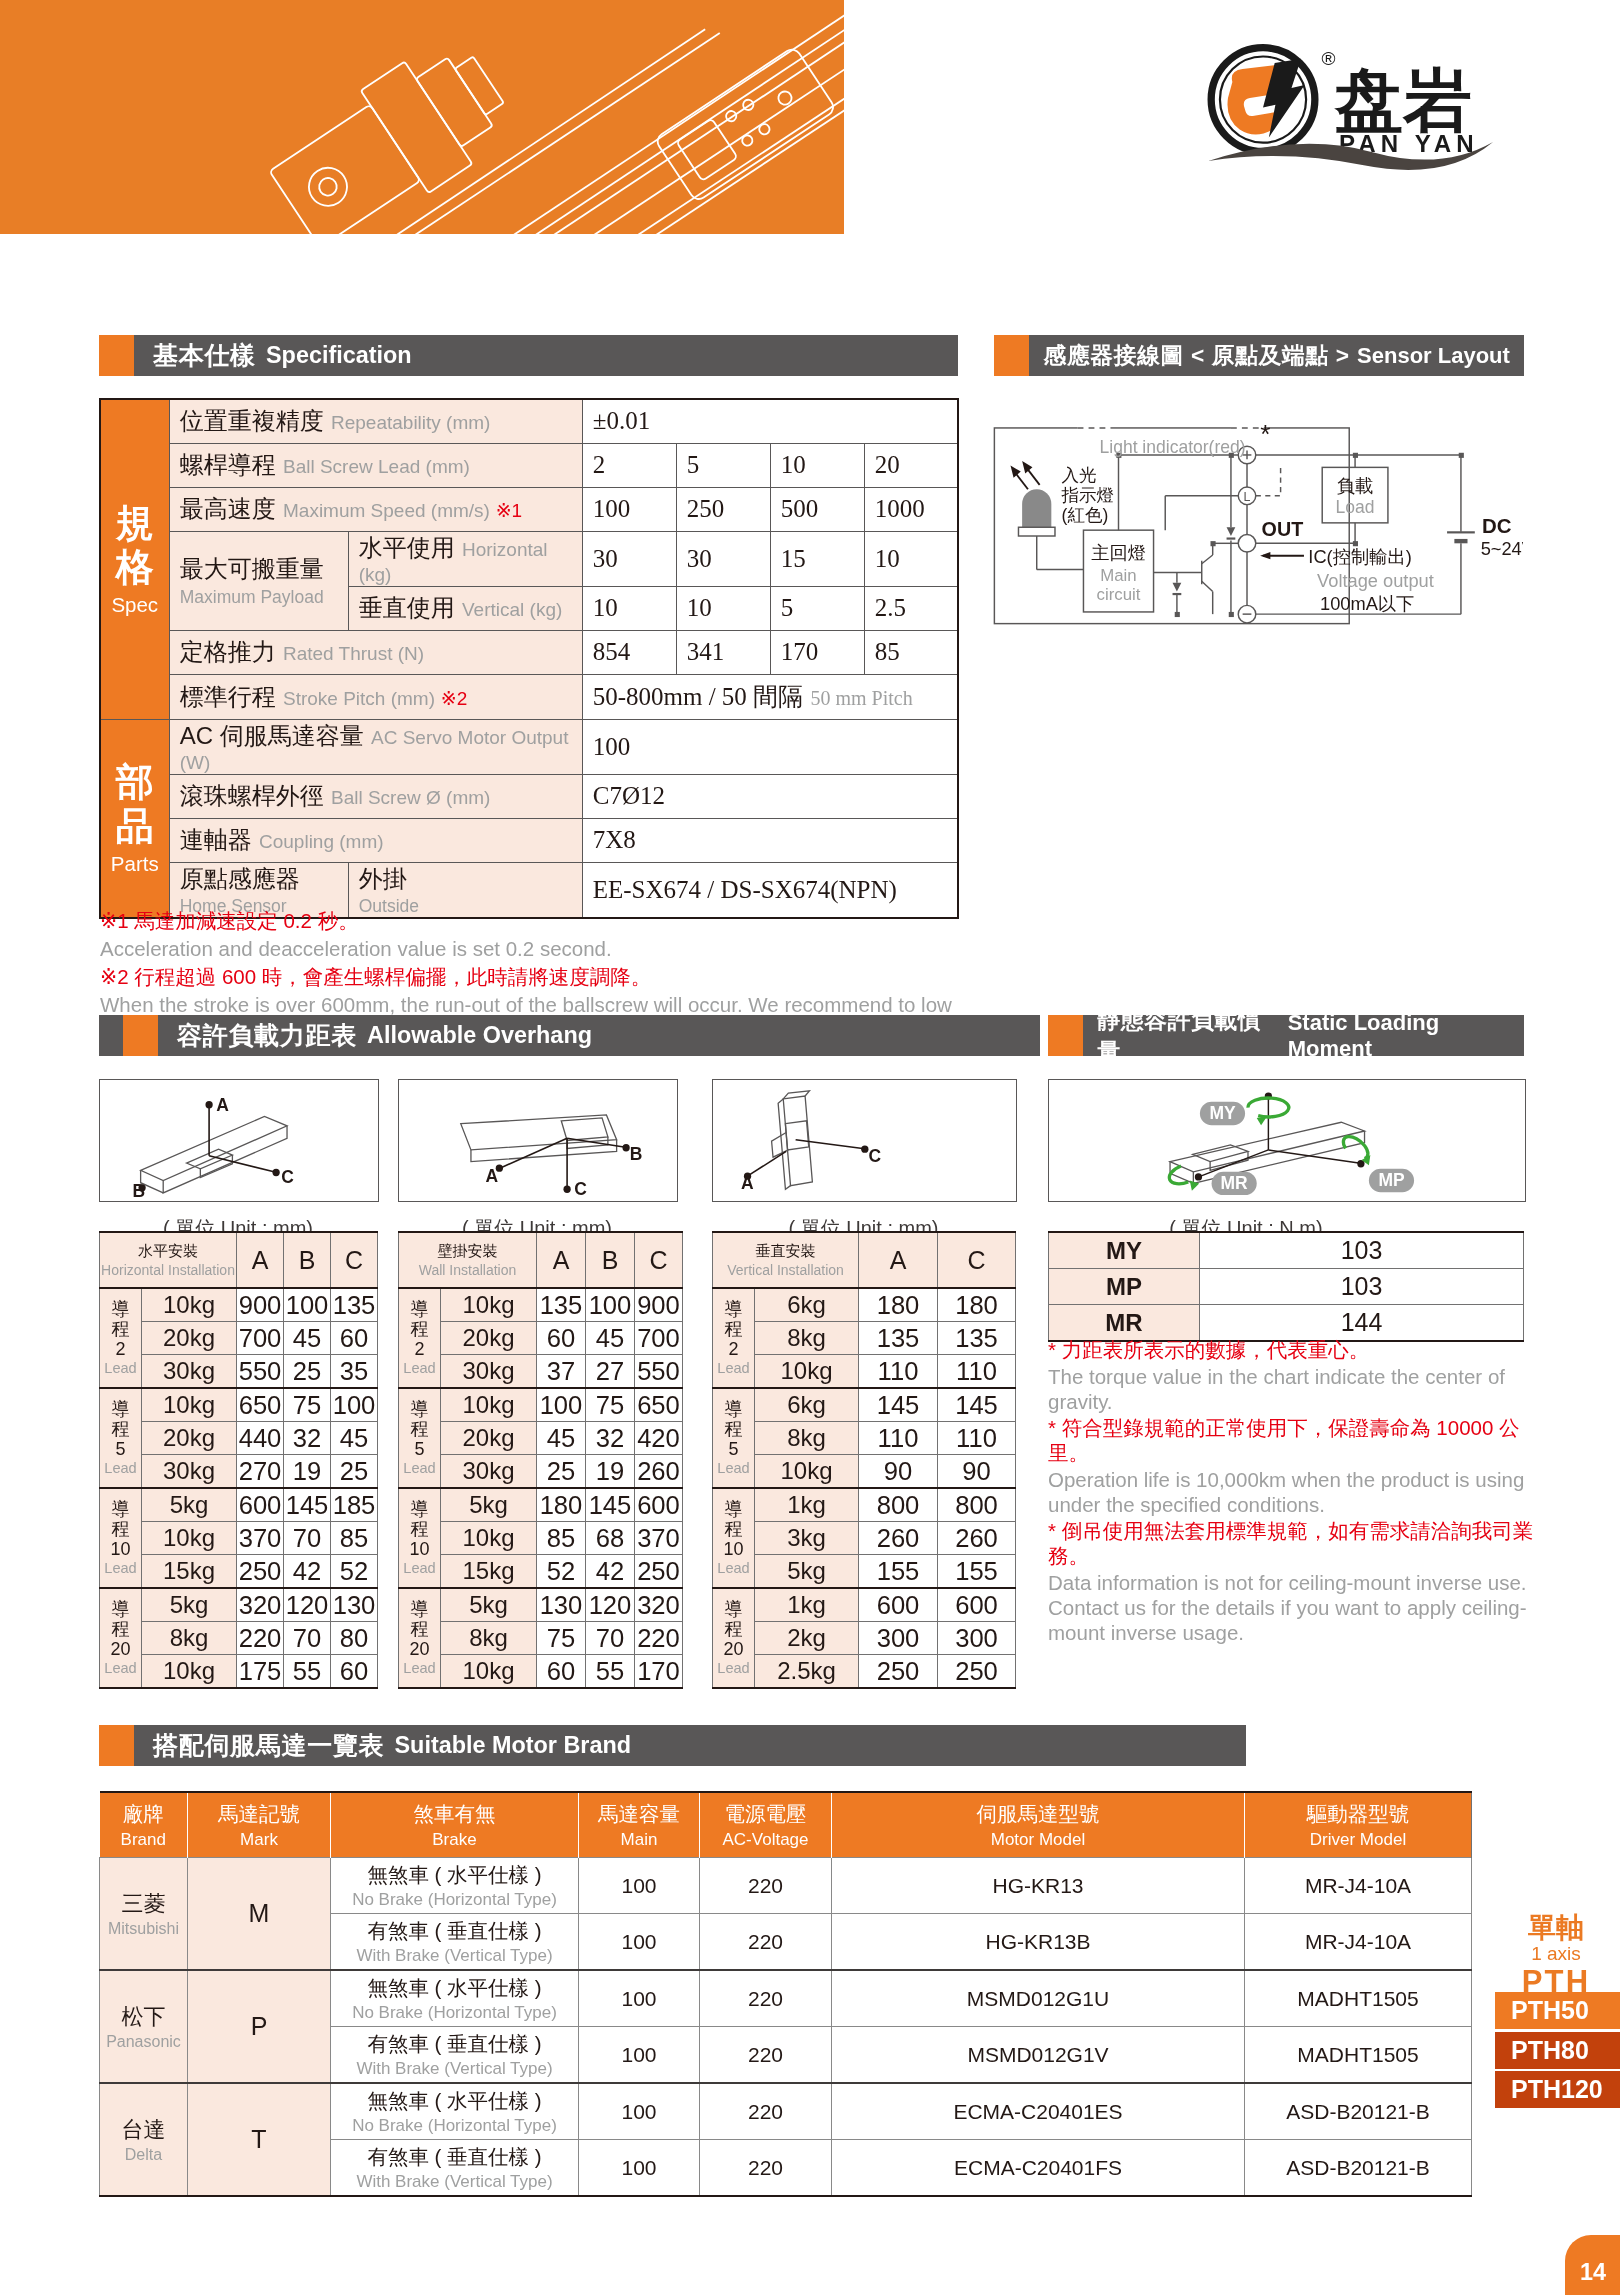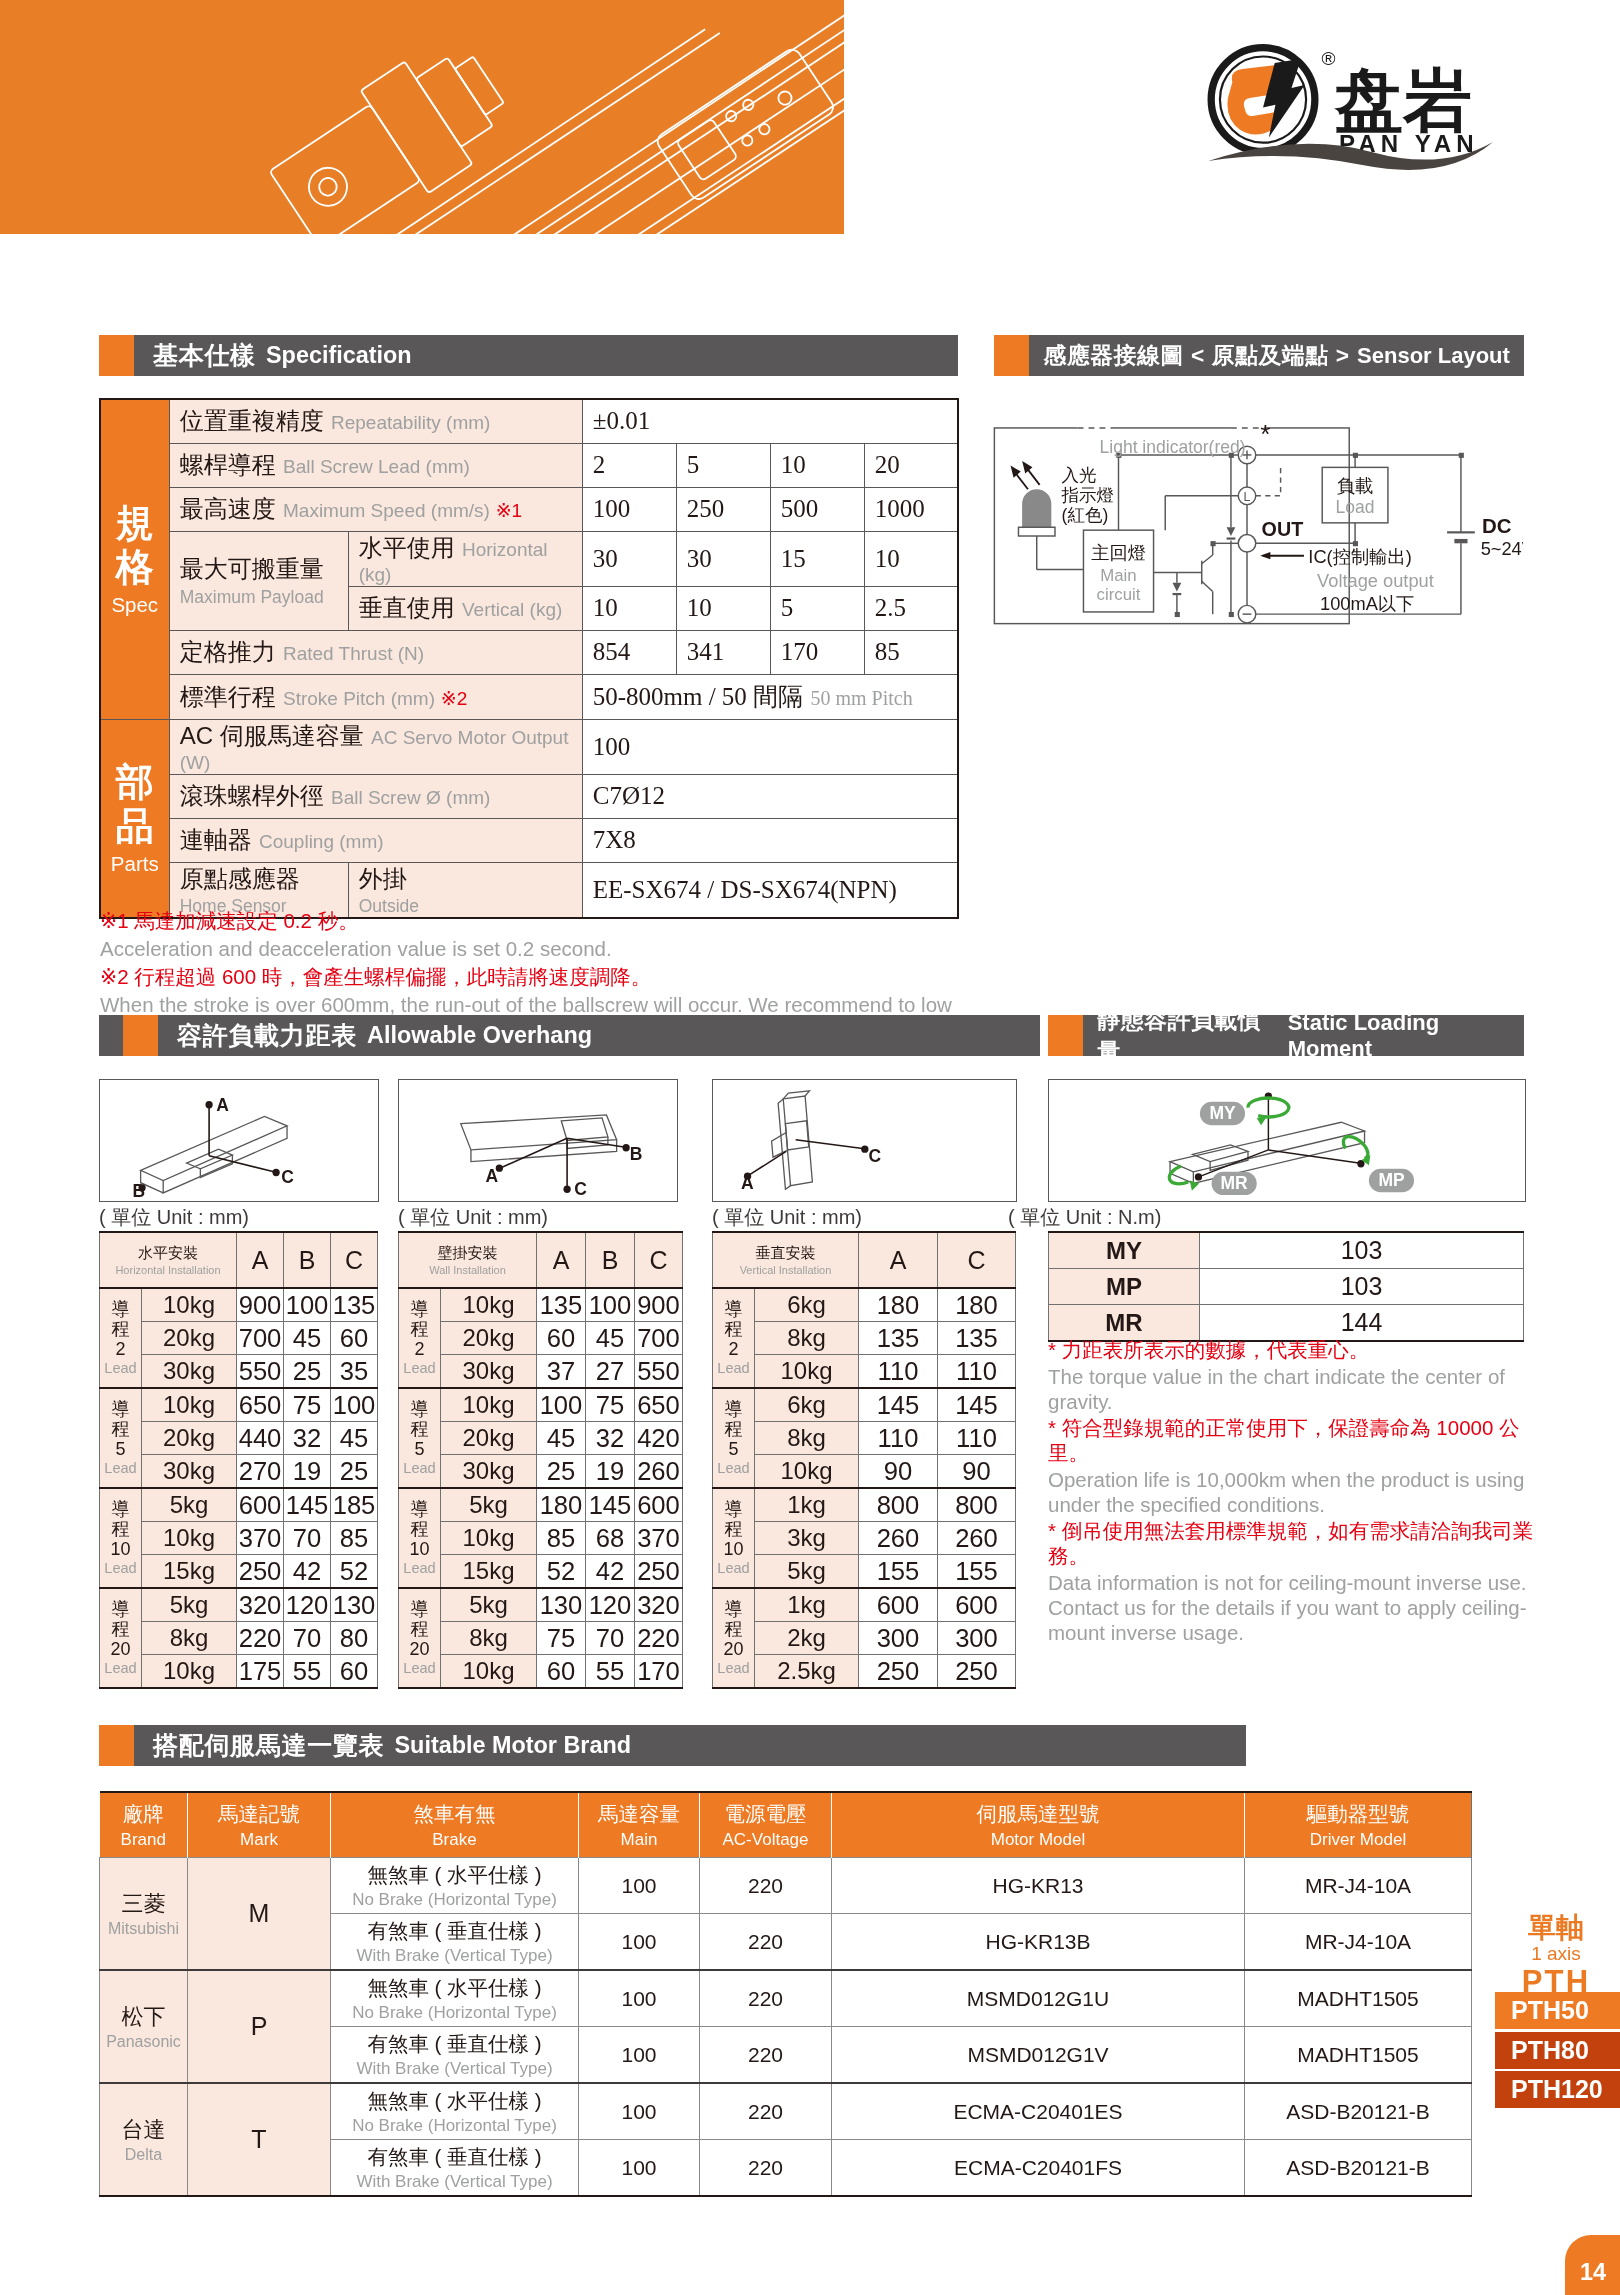--- a/index.html
+++ b/index.html
@@ -33,29 +33,29 @@
   .spec-table .val{background:#fff;text-align:left;font-size:25px;color:#231815;font-family:Liberation Serif, serif;}
   .val .vsub{font-size:20px;color:#9FA0A0;margin-left:7.3px;}
 
   .footnotes{position:absolute;left:100px;top:908px;width:928px;}
   .fn{margin:0 0 2.9px 0;font-size:20.5px;line-height:25px;}
   .fn.red{color:#E60012;}
   .fn.gray{color:#9FA0A0;}
 
   
   .dbox{position:absolute;height:121px;border:1.5px solid #595757;background:#fff;}
-  .unit-label{position:absolute;height:23.4px;font-size:20px;color:#3E3A39;text-align:left;}
+  .unit-label{position:absolute;height:23.4px;font-size:20px;color:#3E3A39;text-align:center;margin-top:11px;}
 
   
   .oh-table{position:absolute;border-collapse:collapse;table-layout:fixed;
             border-top:2.9px solid #231815;border-bottom:2.9px solid #231815;}
   .oh-table th,.oh-table td{border:0.7px solid #727171;padding:0;}
   .oh-table thead th{background:#FAE8DE;border-bottom:2.2px solid #231815;height:54px;}
   .oh-title .t-cjk{display:block;font-size:15px;color:#231815;font-weight:normal;}
-  .oh-title .t-en{display:block;font-size:11px;color:#9FA0A0;font-weight:normal;margin-top:1.5px;}
+  .oh-title .t-en{display:block;font-size:14px;color:#9FA0A0;font-weight:normal;margin-top:1.5px;}
   .oh-col{font-size:25px;color:#231815;font-weight:normal;}
   .oh-table td{height:32px;text-align:center;}
   .oh-lead{background:#FAE8DE;}
   .oh-lead .lv{display:block;font-size:18px;line-height:20px;color:#231815;}
   .oh-lead .ln{display:block;font-size:18px;line-height:20.5px;color:#231815;}
   .oh-lead .le{display:block;font-size:14.6px;line-height:17.5px;color:#9FA0A0;}
   .oh-load{background:#FAE8DE;font-size:24px;color:#231815;}
   .oh-val{background:#fff;font-size:25.6px;color:#231815;}
   tr.gstart td{border-top:2.2px solid #231815;}
 

